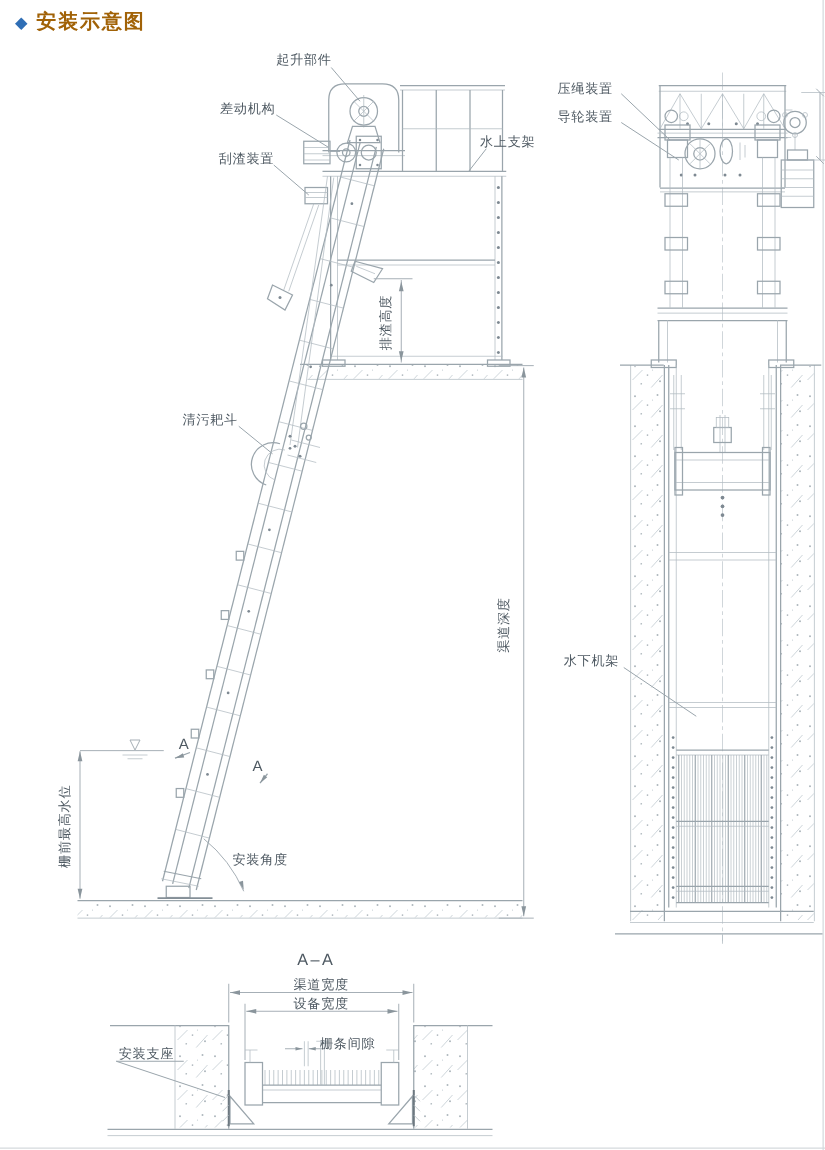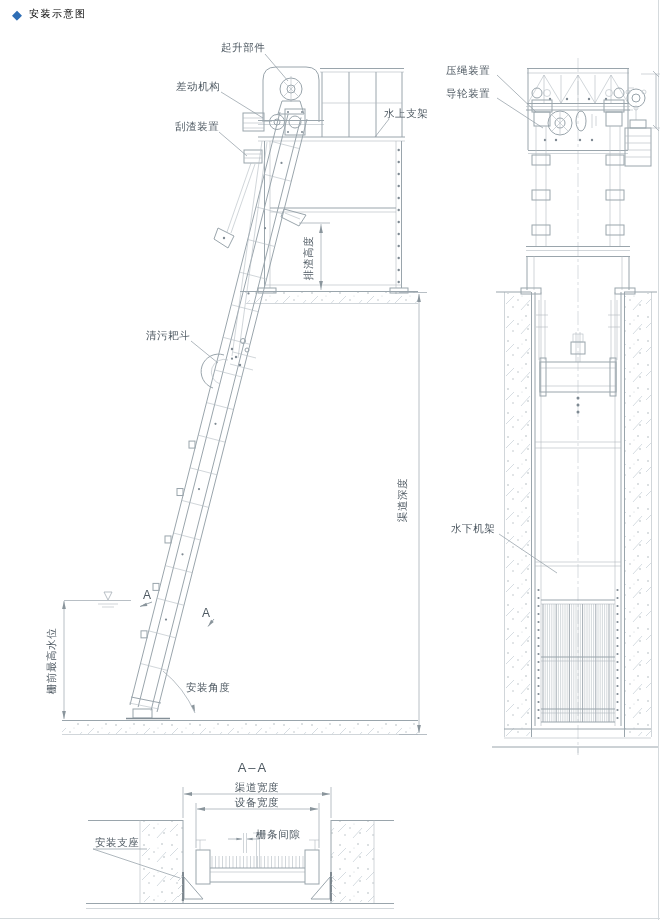--- a/index.html
+++ b/index.html
@@ -1,20 +1,20 @@
 <!DOCTYPE html>
 <html><head>
 <meta charset="utf-8">
 <style>
   html,body{margin:0;padding:0;background:#fff;}
   #page{position:relative;width:660px;height:920px;background:#ffffff;overflow:hidden;
         font-family:"Liberation Sans",sans-serif;}
   #title-bar{position:absolute;left:12px;top:7px;display:flex;align-items:center;gap:7px;z-index:3;}
   #title-bar .bullet{color:#2f6eb5;font-size:13px;line-height:1;}
-  #title-bar .ttl{font-size:10px;font-weight:normal;color:#000000;letter-spacing:1.5px;}
+  #title-bar .ttl{font-size:16px;font-weight:bold;color:#a16207;letter-spacing:1.5px;}
   svg{position:absolute;left:0;top:0;}
   svg text{font-family:"Liberation Sans",sans-serif;font-size:10.5px;fill:#4e5962;letter-spacing:.6px;}
   svg text.t12{font-size:12px;letter-spacing:0;}
   svg text.t13m{font-size:13px;letter-spacing:2px;text-anchor:middle;}
   svg text.mid{text-anchor:middle;}
   .ln{stroke:#9aa5ac;stroke-width:1;fill:none}
   .lnb{stroke:#848f97;stroke-width:1.4;fill:none}
   .thin{stroke:#b2bbc1;stroke-width:.6;fill:none}
   .dim{stroke:#a6afb6;stroke-width:.8;fill:none}
   .ldr{stroke:#9aa5ac;stroke-width:.8;fill:none}

